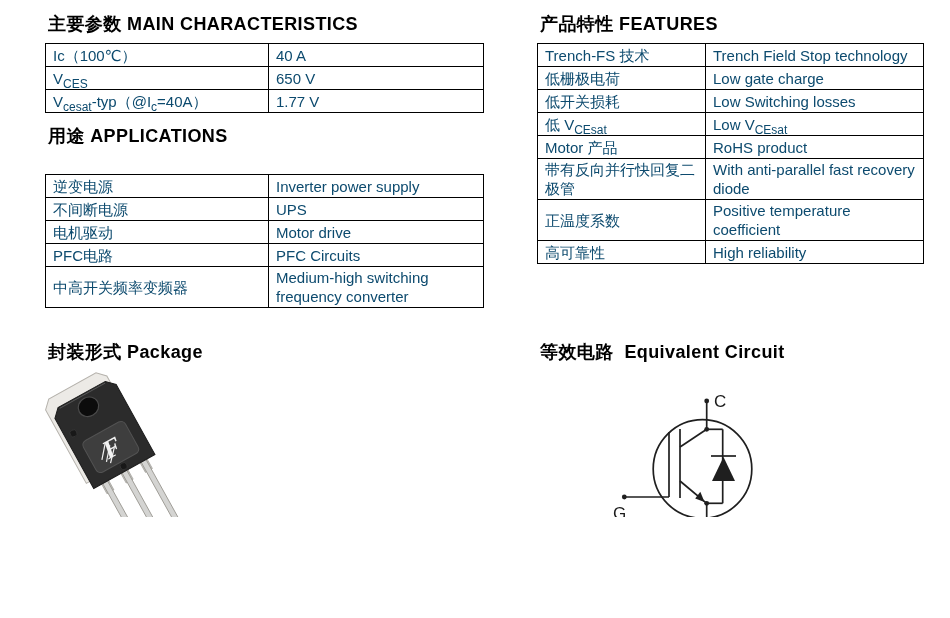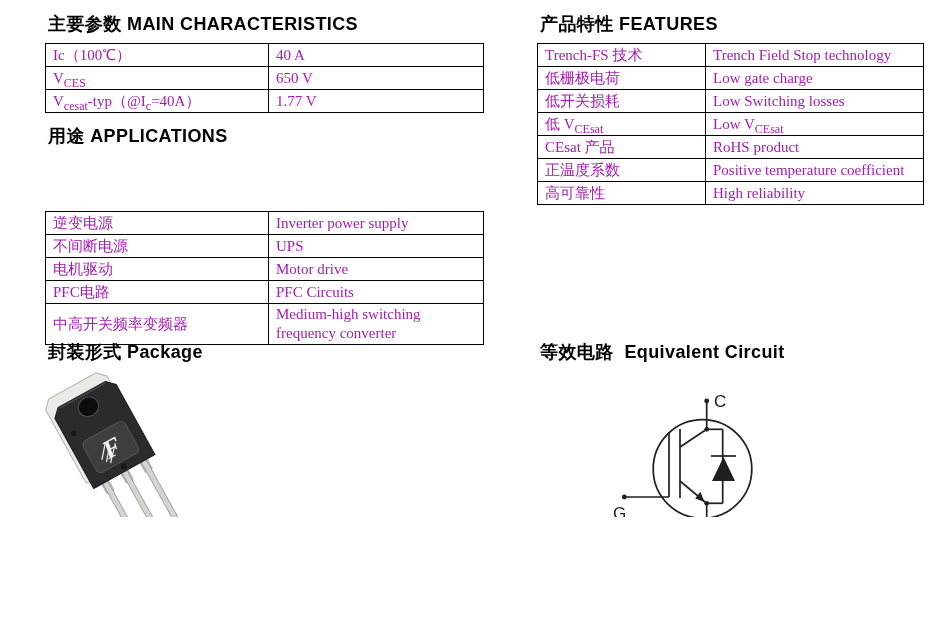--- a/index.html
+++ b/index.html
@@ -1,21 +1,21 @@
 <!DOCTYPE html>
 <html><head>
 <meta charset="utf-8">
 <style>
   html,body{margin:0;padding:0;background:#ffffff;}
   #page{position:relative;width:950px;height:517px;background:#fff;overflow:hidden;
         font-family:"Liberation Sans","DejaVu Sans",sans-serif;color:#000;}
   .heading{position:absolute;font-weight:700;font-size:18px;letter-spacing:.4px;
            white-space:pre;color:#000;}
   table.ds{position:absolute;border-collapse:collapse;table-layout:fixed;
-           font-size:15px;color:#a21caf;font-family:Liberation Serif, serif;}
+           font-size:15px;color:#0c4a6e;}
   table.ds td{border:1.5px solid #000;padding:1px 7px;line-height:19px;height:20px;
               overflow:hidden;vertical-align:middle;}
   td.val{text-align:left;}
   sub{font-size:12px;line-height:0;}
   .caption{position:absolute;font-size:13.5px;line-height:17px;color:#111;}
   svg text{font-family:"Liberation Sans","DejaVu Sans",sans-serif;}
   svg text.serif{font-family:"Liberation Serif","DejaVu Serif",serif;}
 </style>
 </head>
 <body>
@@ -42,21 +42,21 @@
       <td><span>V</span><sub>CES</sub><span></span><sub></sub><span></span></td>
       <td class="val">650 V</td>
     </tr>
     <tr>
       <td><span>V</span><sub>cesat</sub><span>-typ（@I</span><sub>c</sub><span>=40A）</span></td>
       <td class="val">1.77 V</td>
     </tr>
   </tbody>
     </table>
 
-  <table class="ds" style="left:45px;top:174px;width:438px;margin-top:37px;">
+  <table class="ds" style="left:45px;top:174px;width:438px;">
     <colgroup>
         <col style="width:223px">
         <col style="width:215px">
       </colgroup>
     <tbody>
         <tr>
       <td>逆变电源</td>
       <td>Inverter power supply</td>
     </tr>
     <tr>
@@ -94,22 +94,26 @@
     </tr>
     <tr>
       <td><span>低开关损耗</span><sub></sub></td>
       <td><span>Low Switching losses</span><sub></sub></td>
     </tr>
     <tr>
       <td><span>低 V</span><sub>CEsat</sub></td>
       <td><span>Low V</span><sub>CEsat</sub></td>
     </tr>
     <tr>
-      <td><span>CEsat 产品</span><sub></sub></td>
+      <td><span>Motor 产品</span><sub></sub></td>
       <td><span>RoHS product</span><sub></sub></td>
+    </tr>
+    <tr>
+      <td><span>带有反向并行快回复二极管</span><sub></sub></td>
+      <td><span>With anti-parallel fast recovery diode</span><sub></sub></td>
     </tr>
     <tr>
       <td><span>正温度系数</span><sub></sub></td>
       <td><span>Positive temperature coefficient</span><sub></sub></td>
     </tr>
     <tr>
       <td><span>高可靠性</span><sub></sub></td>
       <td><span>High reliability</span><sub></sub></td>
     </tr>
   </tbody>

